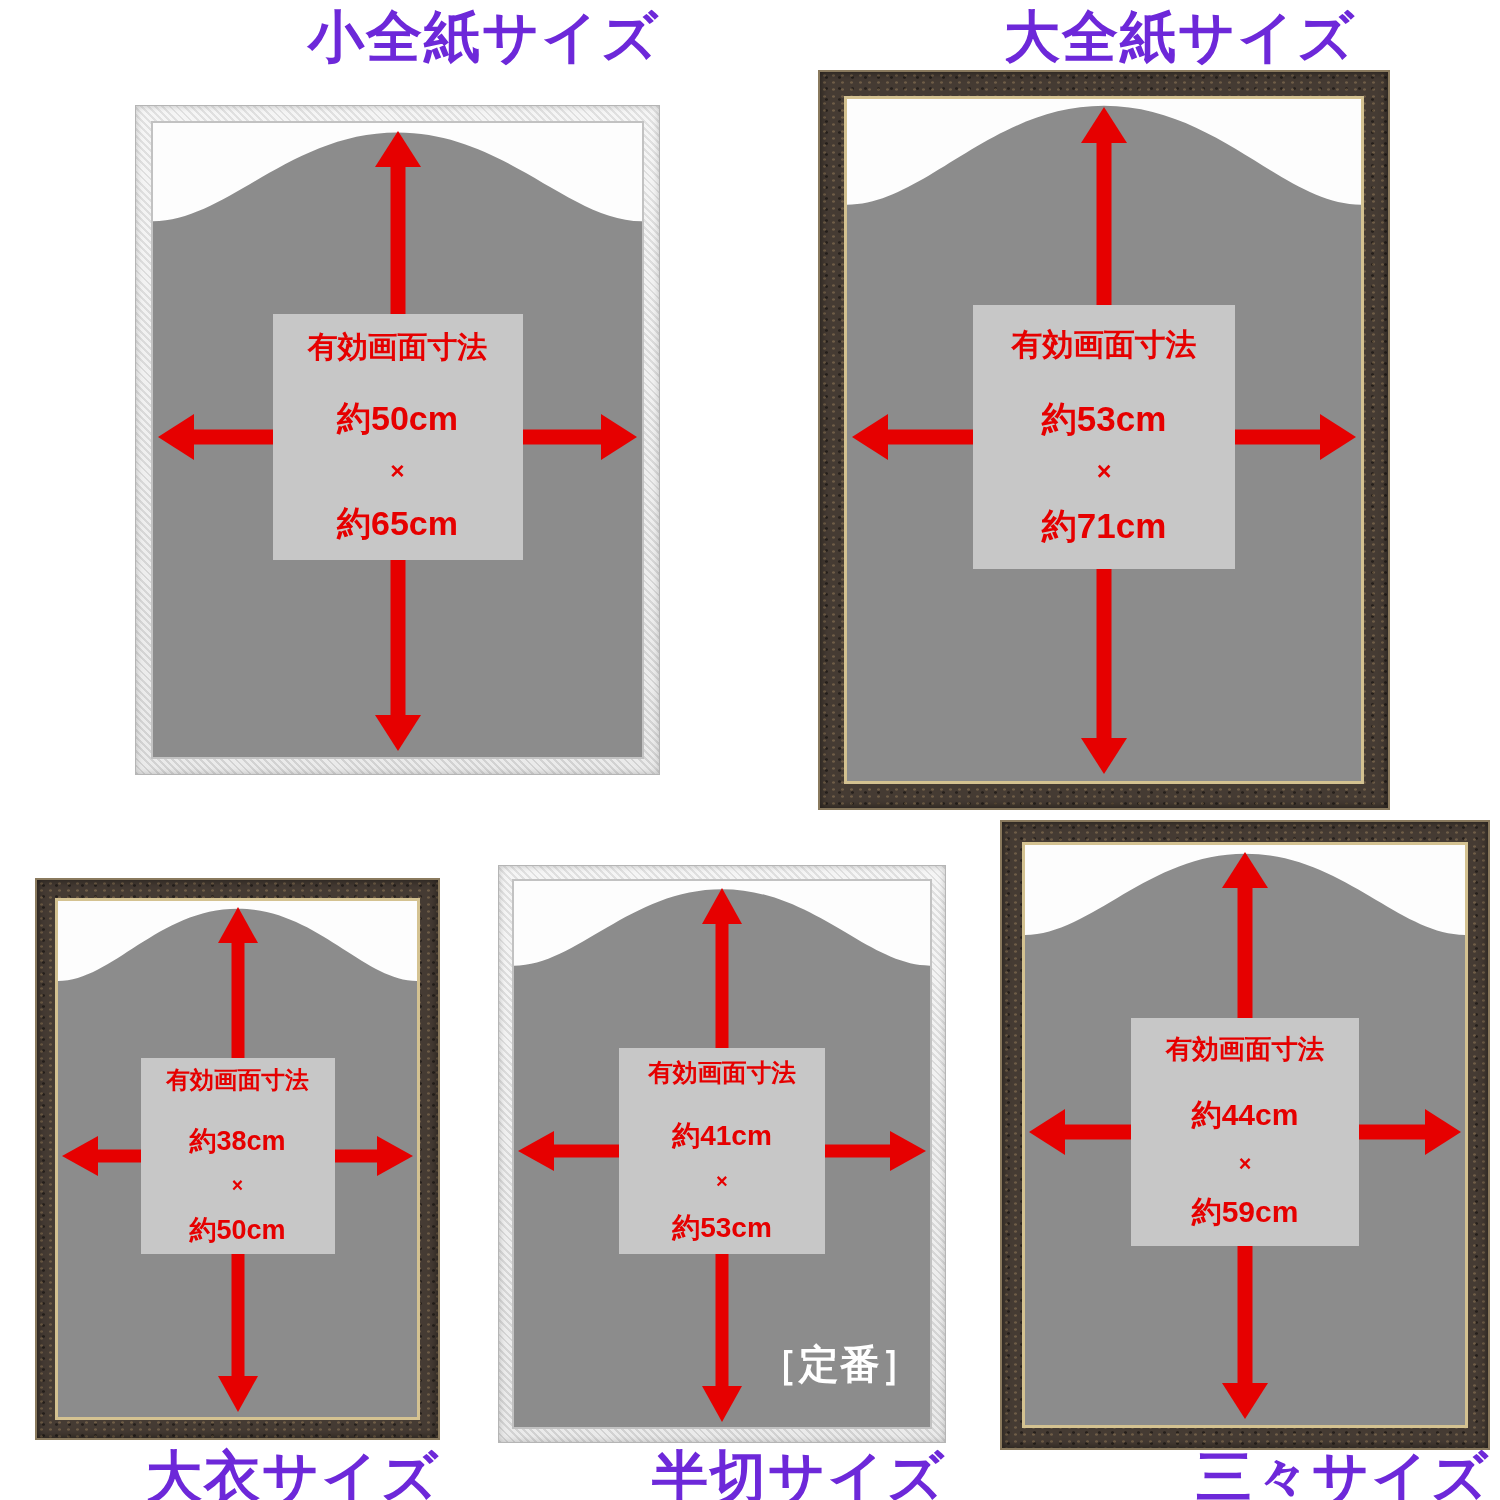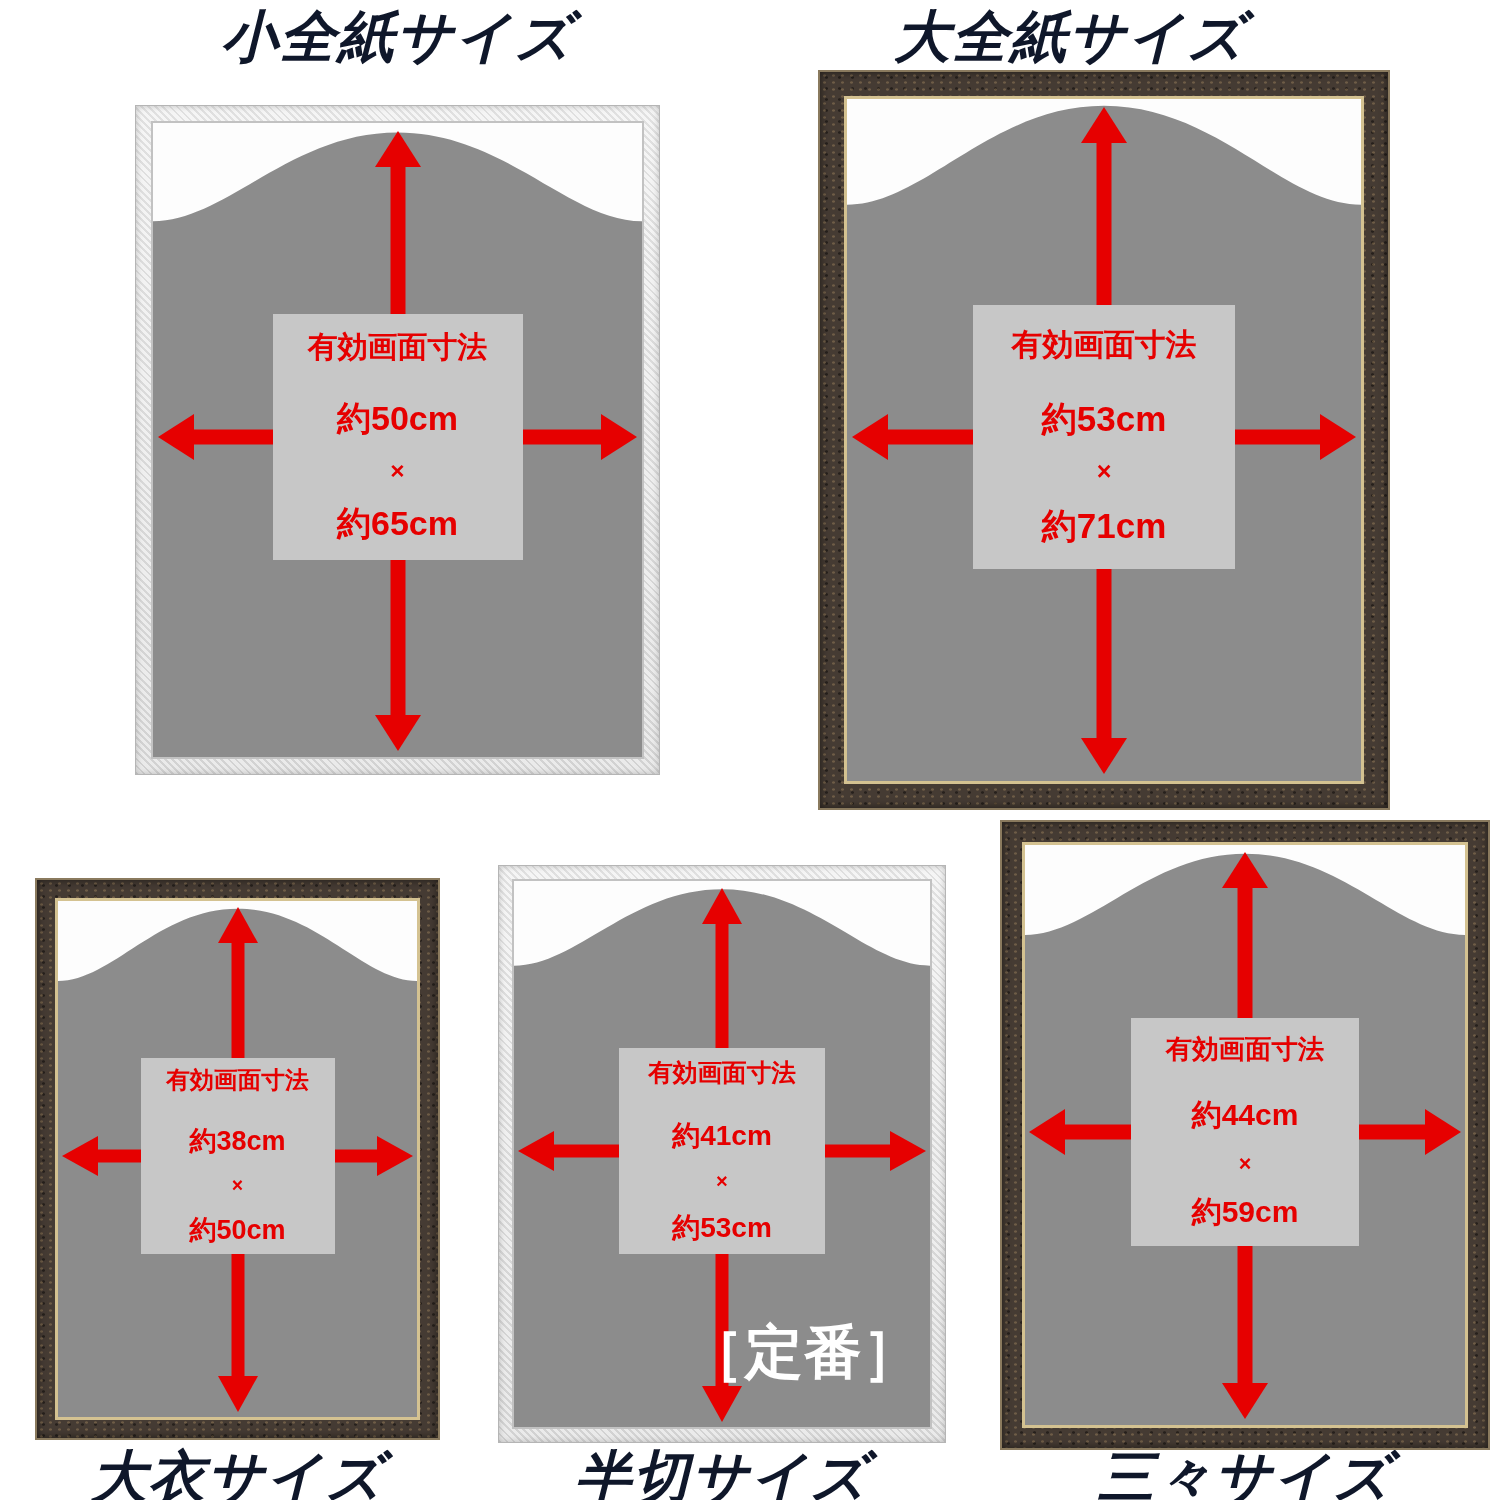--- a/index.html
+++ b/index.html
@@ -6,22 +6,22 @@
     --red:#e60000;
     --sil:#8c8c8c;
     --lbox:#c7c7c7;
   }
   html,body{margin:0;padding:0;}
   body{
     width:1500px;height:1500px;position:relative;background:#ffffff;
     font-family:"Liberation Sans","DejaVu Sans",sans-serif;overflow:hidden;
   }
   .title{
-    position:absolute;text-align:center;font-weight:bold;font-size:56px;
-    color:#0f172a;letter-spacing:2px;white-space:nowrap;font-style:italic;
+    position:absolute;text-align:right;font-weight:bold;font-size:56px;
+    color:#6d28d9;letter-spacing:2px;white-space:nowrap;
   }
   .t1{left:135px;width:525px;top:0px;}
   .t2{left:784px;width:572px;top:0px;}
   .t3{left:35px;width:405px;top:1440px;}
   .t4{left:498px;width:448px;top:1440px;}
   .t5{left:1000px;width:490px;top:1440px;}
 
   .frame{position:absolute;box-sizing:border-box;}
   .frame-light{
     padding:15px;
@@ -88,21 +88,21 @@
   .f3 .arrow-v::before,.f3 .arrow-v::after,.f4 .arrow-v::before,.f4 .arrow-v::after{
     border-left-width:20px;border-right-width:20px;}
   .f3 .arrow-h::before,.f3 .arrow-h::after,.f4 .arrow-h::before,.f4 .arrow-h::after{
     border-top-width:20px;border-bottom-width:20px;}
   .f3 .shaft,.f4 .shaft{background:var(--red);}
   .f3 .arrow-v .shaft,.f4 .arrow-v .shaft{width:13px;}
   .f3 .arrow-h .shaft,.f4 .arrow-h .shaft{height:13px;}
 
   .badge{
     position:absolute;right:2%;bottom:6.5%;color:#ffffff;
-    font-size:58px;font-weight:bold;letter-spacing:1px;white-space:nowrap;
+    font-size:40px;font-weight:bold;letter-spacing:1px;white-space:nowrap;
   }
 </style>
 </head>
 <body>
 
 <div class="title t1">小全紙サイズ</div>
 <div class="title t2">大全紙サイズ</div>
 <div class="title t3">大衣サイズ</div>
 <div class="title t4">半切サイズ</div>
 <div class="title t5">三々サイズ</div>

